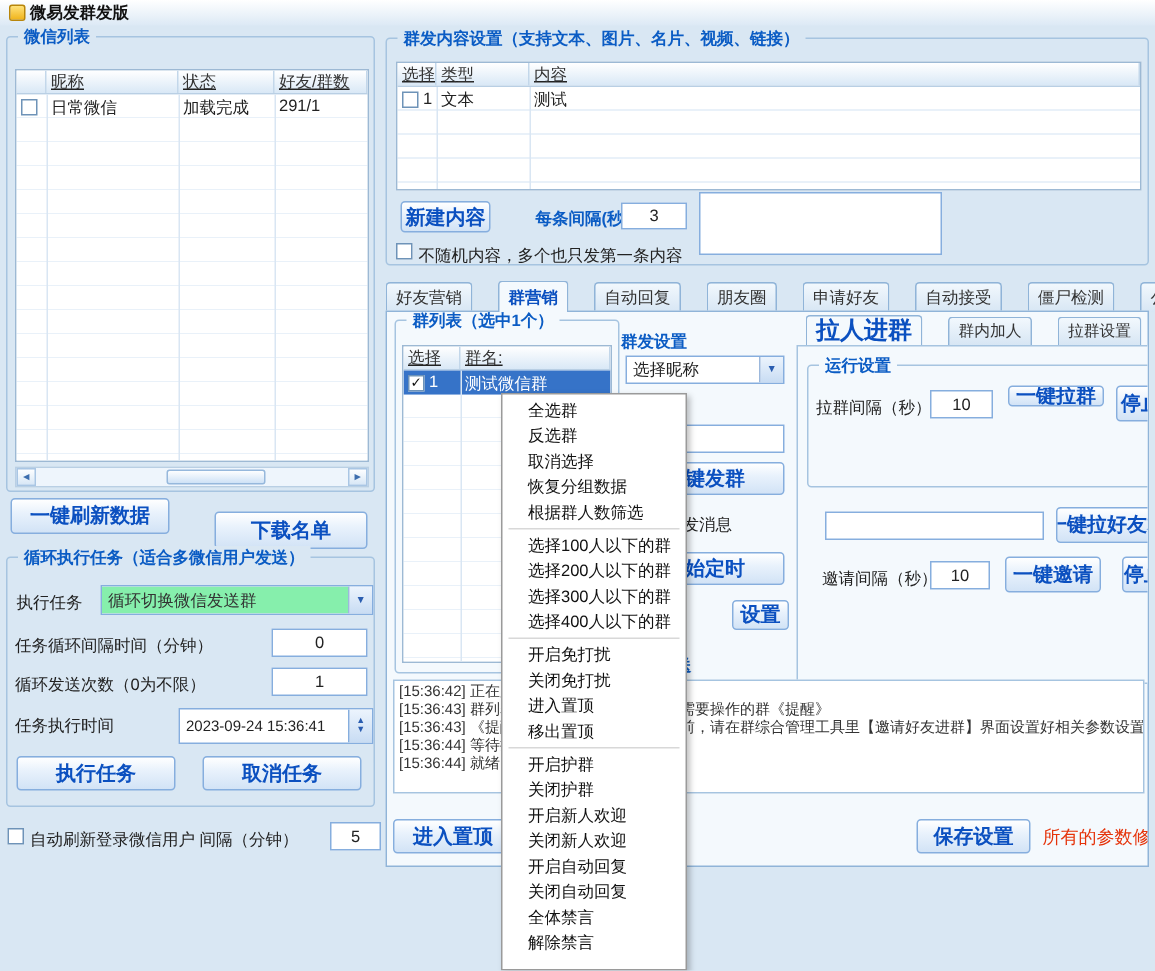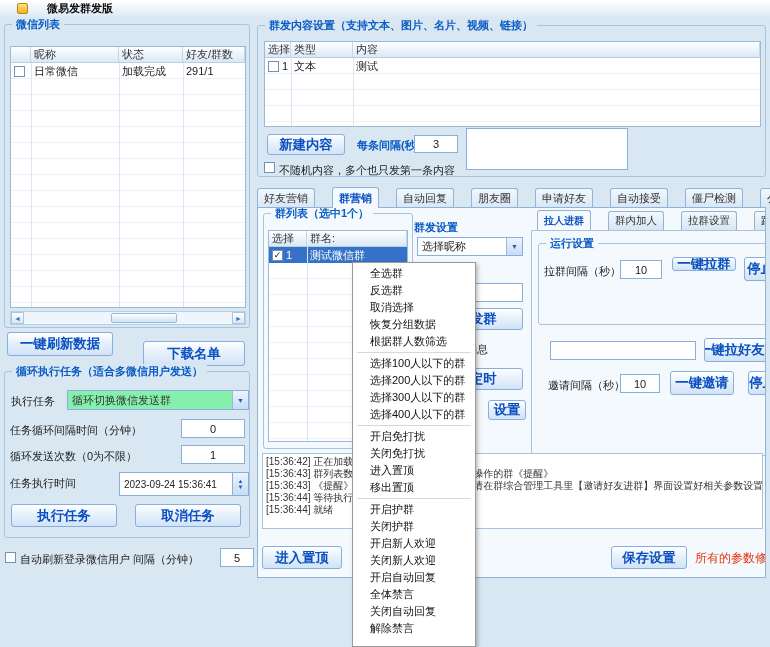--- a/index.html
+++ b/index.html
@@ -7,21 +7,21 @@
   body {
     position:relative; overflow:hidden;
     background:#d9e7f3;
     font-family:"Liberation Sans","DejaVu Sans",sans-serif;
     font-size:11px; color:#222;
   }
   .abs { position:absolute; }
   
   .titlebar { left:0; top:0; width:770px; height:17px;
     background:linear-gradient(#ffffff,#dce9f5);
-    display:flex; align-items:center; gap:19px; padding-left:17px; }
+    display:flex; align-items:center; gap:3px; padding-left:6px; }
   .appicon { width:11px; height:11px; flex:none;
     background:linear-gradient(#ffe27a,#f0b41c);
     border:1px solid #b8860b; border-radius:2px; }
   .title { font-weight:bold; color:#111; }
   
   .gb { position:absolute; border:1px solid #a6c4e0; border-radius:3px; }
   .gb-label { position:absolute; top:-8px; left:7px; padding:0 4px;
     font-weight:bold; color:#0b5cc4; background:#d9e7f3; white-space:nowrap; }
   .gb-label.inpanel { background:#f4f9fd; }
   
@@ -44,21 +44,21 @@
     display:flex; align-items:center; justify-content:center;
     color:#2a5db0; font-size:7px; }
   .carr::after { content:"▼"; }
   .spin { width:16px; flex:none; border-left:1px solid #86aede;
     background:linear-gradient(#ecf4fd,#c8dcf3);
     display:flex; flex-direction:column; align-items:center; justify-content:center;
     color:#2a5db0; font-size:6px; line-height:6px; }
   .spin span.up::after { content:"▲"; }
   .spin span.dn::after { content:"▼"; }
   
-  .tbl { position:absolute; background:#fff; border:1px solid #9db9d4; overflow:hidden; }
+  .tbl { position:absolute; background:#fff; border:1px solid #9db9d4; overflow:hidden;text-decoration:underline; }
   .thead { display:flex; height:16px;
     background:linear-gradient(#ffffff,#d9e8f6);
     border-bottom:1px solid #b9cfe4; }
   .th { display:flex; align-items:center; padding:0 3px;
     border-right:1px solid #c3d7ea; color:#333;
     overflow:hidden; white-space:nowrap; flex:none; }
   .tbody { position:absolute; left:0; right:0; bottom:0; top:16px;
     background:repeating-linear-gradient(to bottom,#ffffff 0 15px,#e9f1f9 15px 16px); }
   .trow { display:flex; height:16px; align-items:center; }
   .td { display:flex; align-items:center; gap:3px; padding:0 3px;
@@ -76,21 +76,21 @@
     border:1px solid #90b4d8; border-bottom:none; border-radius:3px 3px 0 0;
     background:linear-gradient(#f2f8fd,#d7e6f4); color:#333; white-space:nowrap; }
   .tab.sel { background:#f4f9fd; color:#0b50c0; font-weight:bold; height:21px;
     position:relative; z-index:3; }
   
   .panel { position:absolute; left:257px; top:207px; width:509px; height:371px;
     background:#f4f9fd; border:1px solid #90b4d8; overflow:hidden; z-index:2; }
   .subpanel { position:absolute; left:273px; top:22px; width:236px; height:226px;
     border:1px solid #a6c4e0; background:#f4f9fd; overflow:hidden; }
   
-  .menu { position:absolute; left:352px; top:262px; width:124px; height:385px;
+  .menu { position:absolute; left:334px; top:262px; width:124px; height:385px;
     background:#fff; border:1px solid #9a9a9a;
     box-shadow:2px 2px 4px rgba(0,0,0,.25); z-index:50;
     padding-top:2px; overflow:hidden; }
   .mi { height:17px; display:flex; align-items:center; padding-left:17px; color:#111; }
   .msep { height:1px; background:#d8d8d8; margin:2px 4px; }
   
   .hscroll { position:absolute; height:14px; background:#eef5fc;
     border:1px solid #b9cfe4; }
   .harr { position:absolute; top:0; width:13px; height:12px;
     display:flex; align-items:center; justify-content:center;
@@ -189,21 +189,21 @@
             <span class="cb"></span>
             <span>1</span>
           </div>
         <div class="td" style="width:62px;">文本</div>
         <div class="td" style="flex:1;">测试</div>
       </div>
       <div class="vline" style="left:26px;"></div>
       <div class="vline" style="left:88px;"></div>
     </div>
   </div>
-  <button class="btn" style="left:9px;top:108px;width:78px;height:21px;position:absolute;">新建内容</button>
+  <button class="btn" style="left:9px;top:108px;width:60px;height:21px;position:absolute;">新建内容</button>
   <span class="lbl blue" style="left:99px;top:112px;">每条间隔(秒):</span>
   <div class="inp center" style="left:156px;top:109px;width:44px;height:18px;">3</div>
   <div class="inp" style="left:208px;top:102px;width:162px;height:42px;"></div>
   <span class="cb" style="position:absolute;left:6px;top:136px;"></span>
   <span class="lbl" style="left:21px;top:137px;">不随机内容，多个也只发第一条内容</span>
 </div>
 
 <div class="tabsrow" style="left:257px;top:187px;height:21px;">
   <div class="tab">好友营销</div>
   <div class="tab sel">群营销</div>
@@ -244,21 +244,21 @@
   </div>
   <div class="inp" style="left:159px;top:75px;width:106px;height:19px;"></div>
   <button class="btn" style="left:159px;top:100px;width:106px;height:22px;">一键发群</button>
   <span class="cb" style="position:absolute;left:160px;top:134px;"></span>
   <span class="lbl" style="left:175px;top:134px;">定时发消息</span>
   <button class="btn" style="left:159px;top:160px;width:106px;height:22px;">开始定时</button>
   <button class="btn" style="left:230px;top:192px;width:38px;height:20px;">设置</button>
   <span class="lbl blue" style="left:159px;top:228px;">马上发送</span>
 
   <div class="tabsrow" style="left:279px;top:2px;height:20px;">
-    <div class="tab sel" style="height:20px;font-size:10px;text-align:center;">拉人进群</div>
+    <div class="tab sel" style="height:20px;font-size:16px;text-align:center;">拉人进群</div>
     <div class="tab" style="height:19px;font-size:10.5px;">群内加人</div>
     <div class="tab" style="height:19px;font-size:10.5px;">拉群设置</div>
     <div class="tab" style="height:19px;font-size:10.5px;">踢人退群</div>
     <div class="tab" style="height:19px;font-size:10.5px;">其他</div>
   </div>
 
   <div class="subpanel">
     <div class="gb" style="left:6px;top:12px;width:244px;height:82px;">
       <span class="gb-label inpanel">运行设置</span>
     </div>
@@ -302,16 +302,16 @@
   <div class="mi">开启免打扰</div>
   <div class="mi">关闭免打扰</div>
   <div class="mi">进入置顶</div>
   <div class="mi">移出置顶</div>
   <div class="msep"></div>
   <div class="mi">开启护群</div>
   <div class="mi">关闭护群</div>
   <div class="mi">开启新人欢迎</div>
   <div class="mi">关闭新人欢迎</div>
   <div class="mi">开启自动回复</div>
+  <div class="mi">关闭自动回复</div>
   <div class="mi">全体禁言</div>
-  <div class="mi">关闭自动回复</div>
   <div class="mi">解除禁言</div>
 </div>
 
 </body></html>

